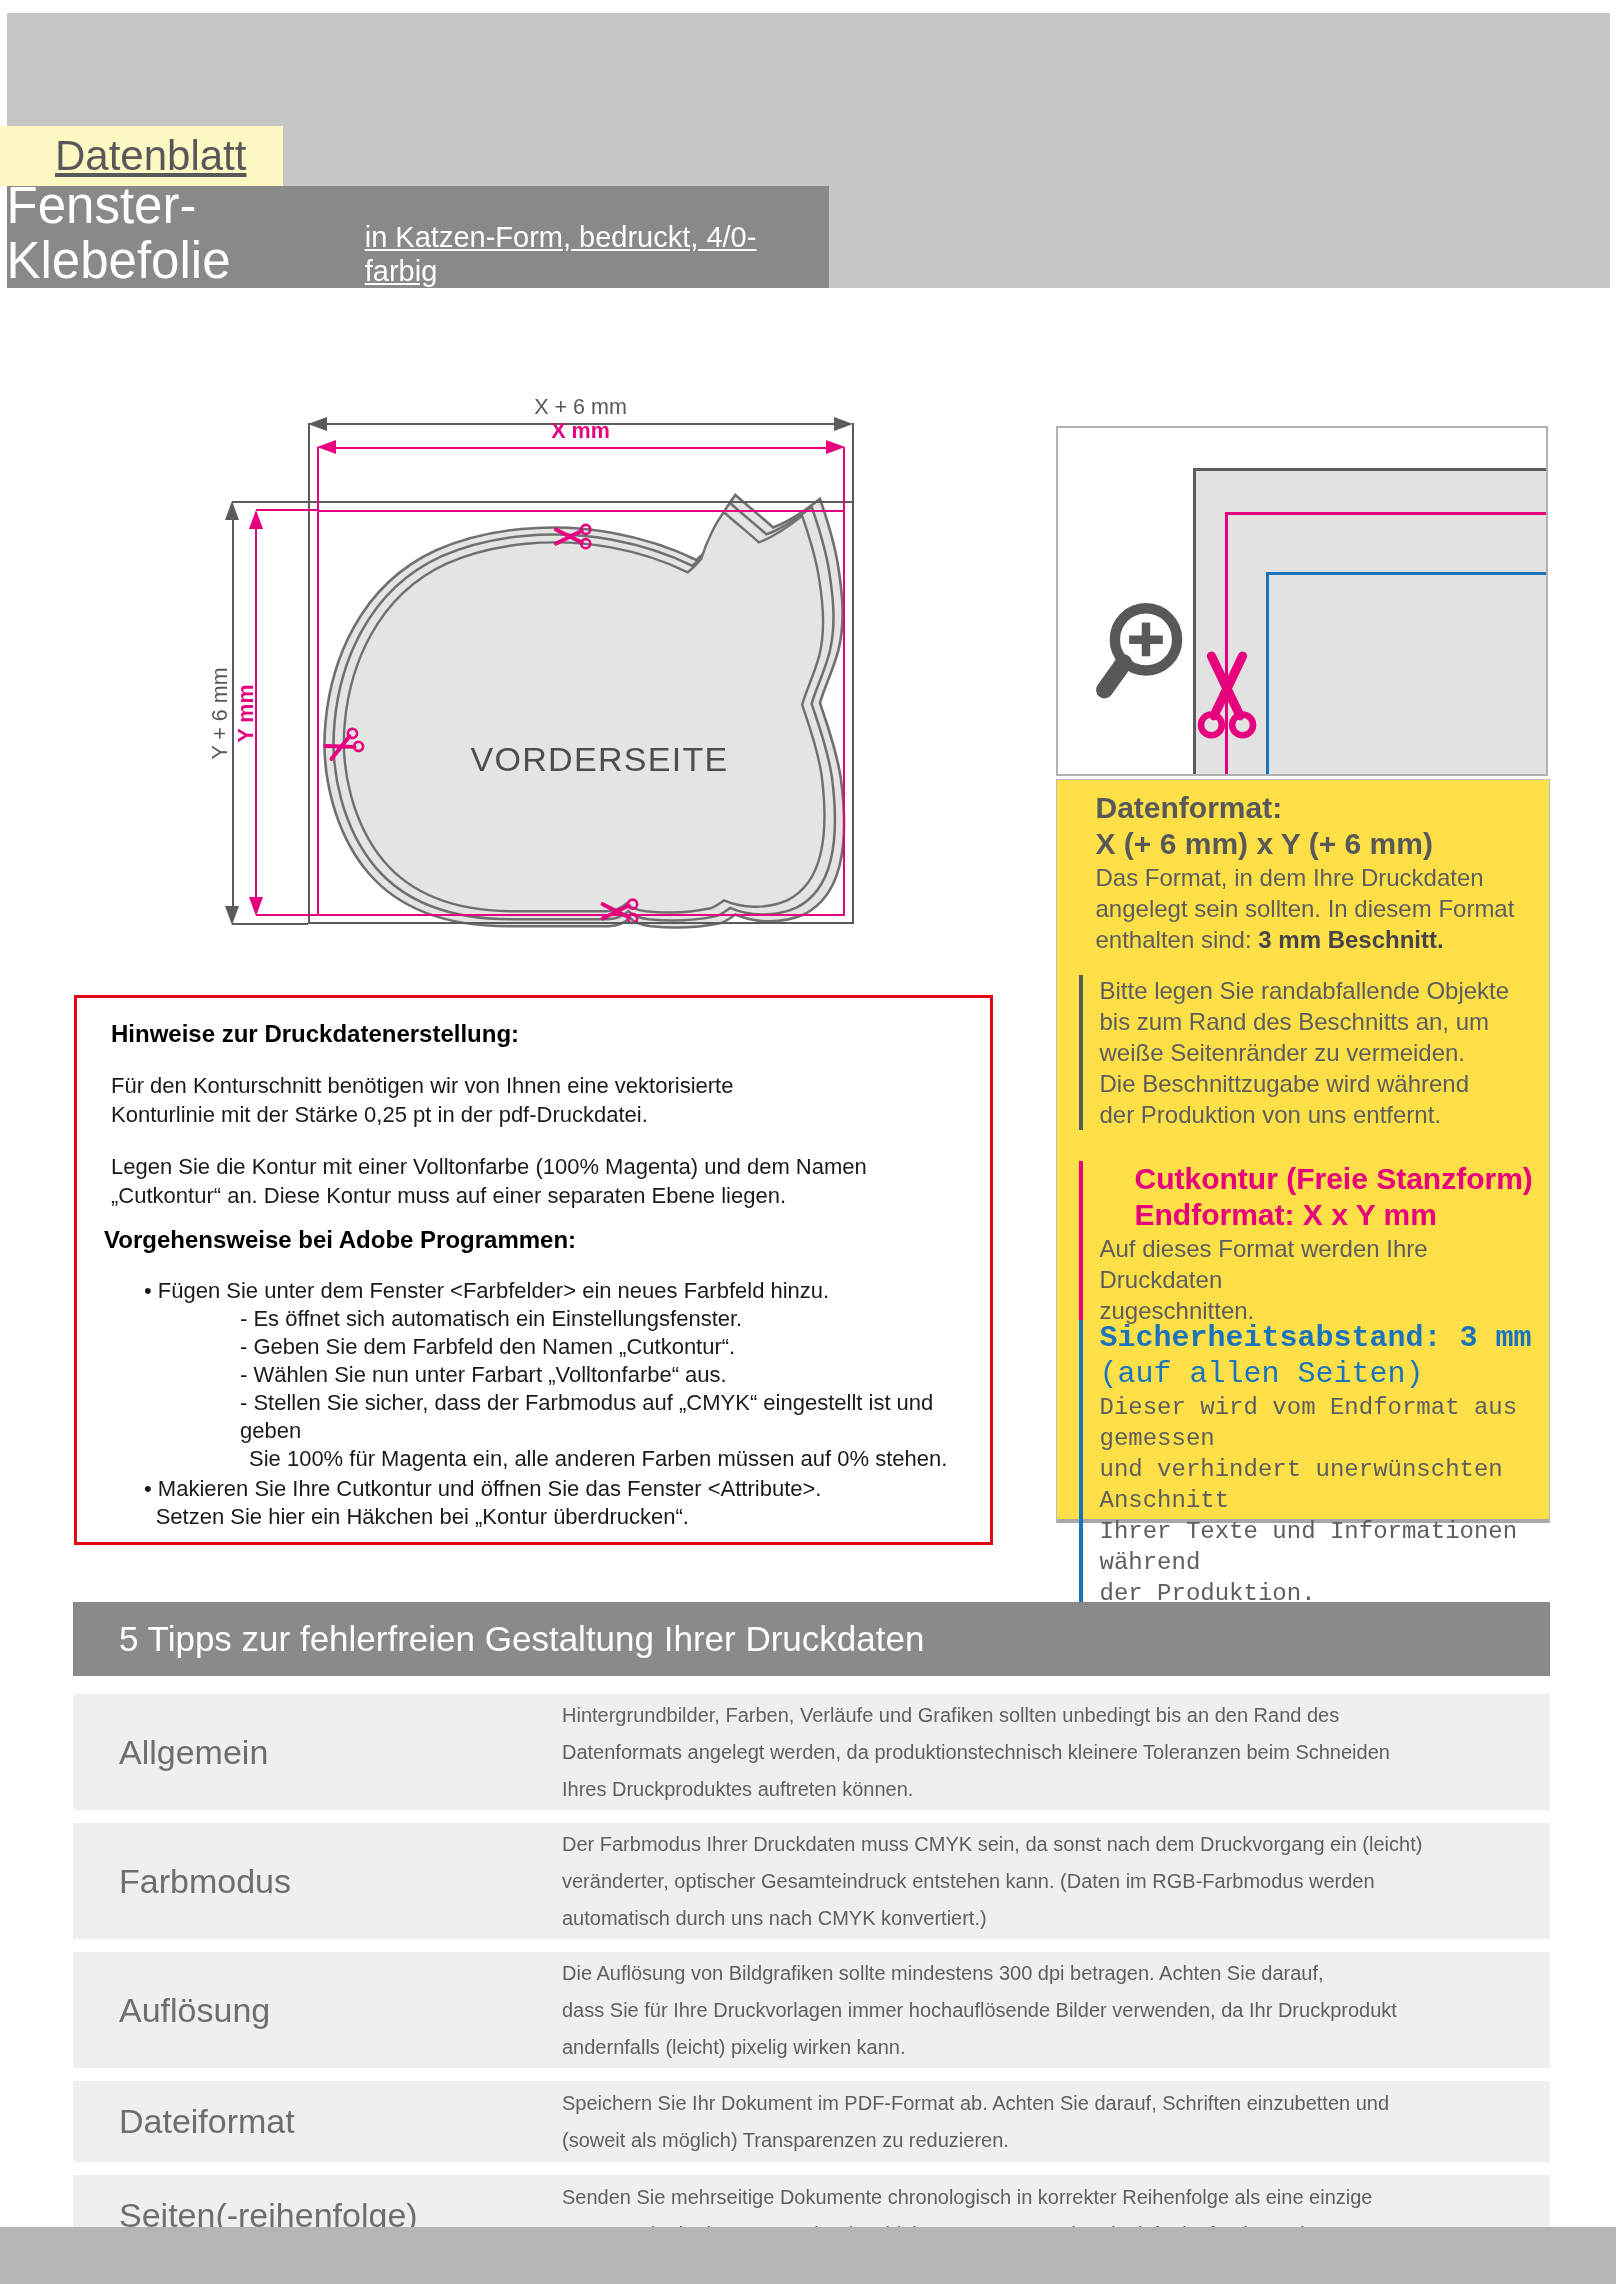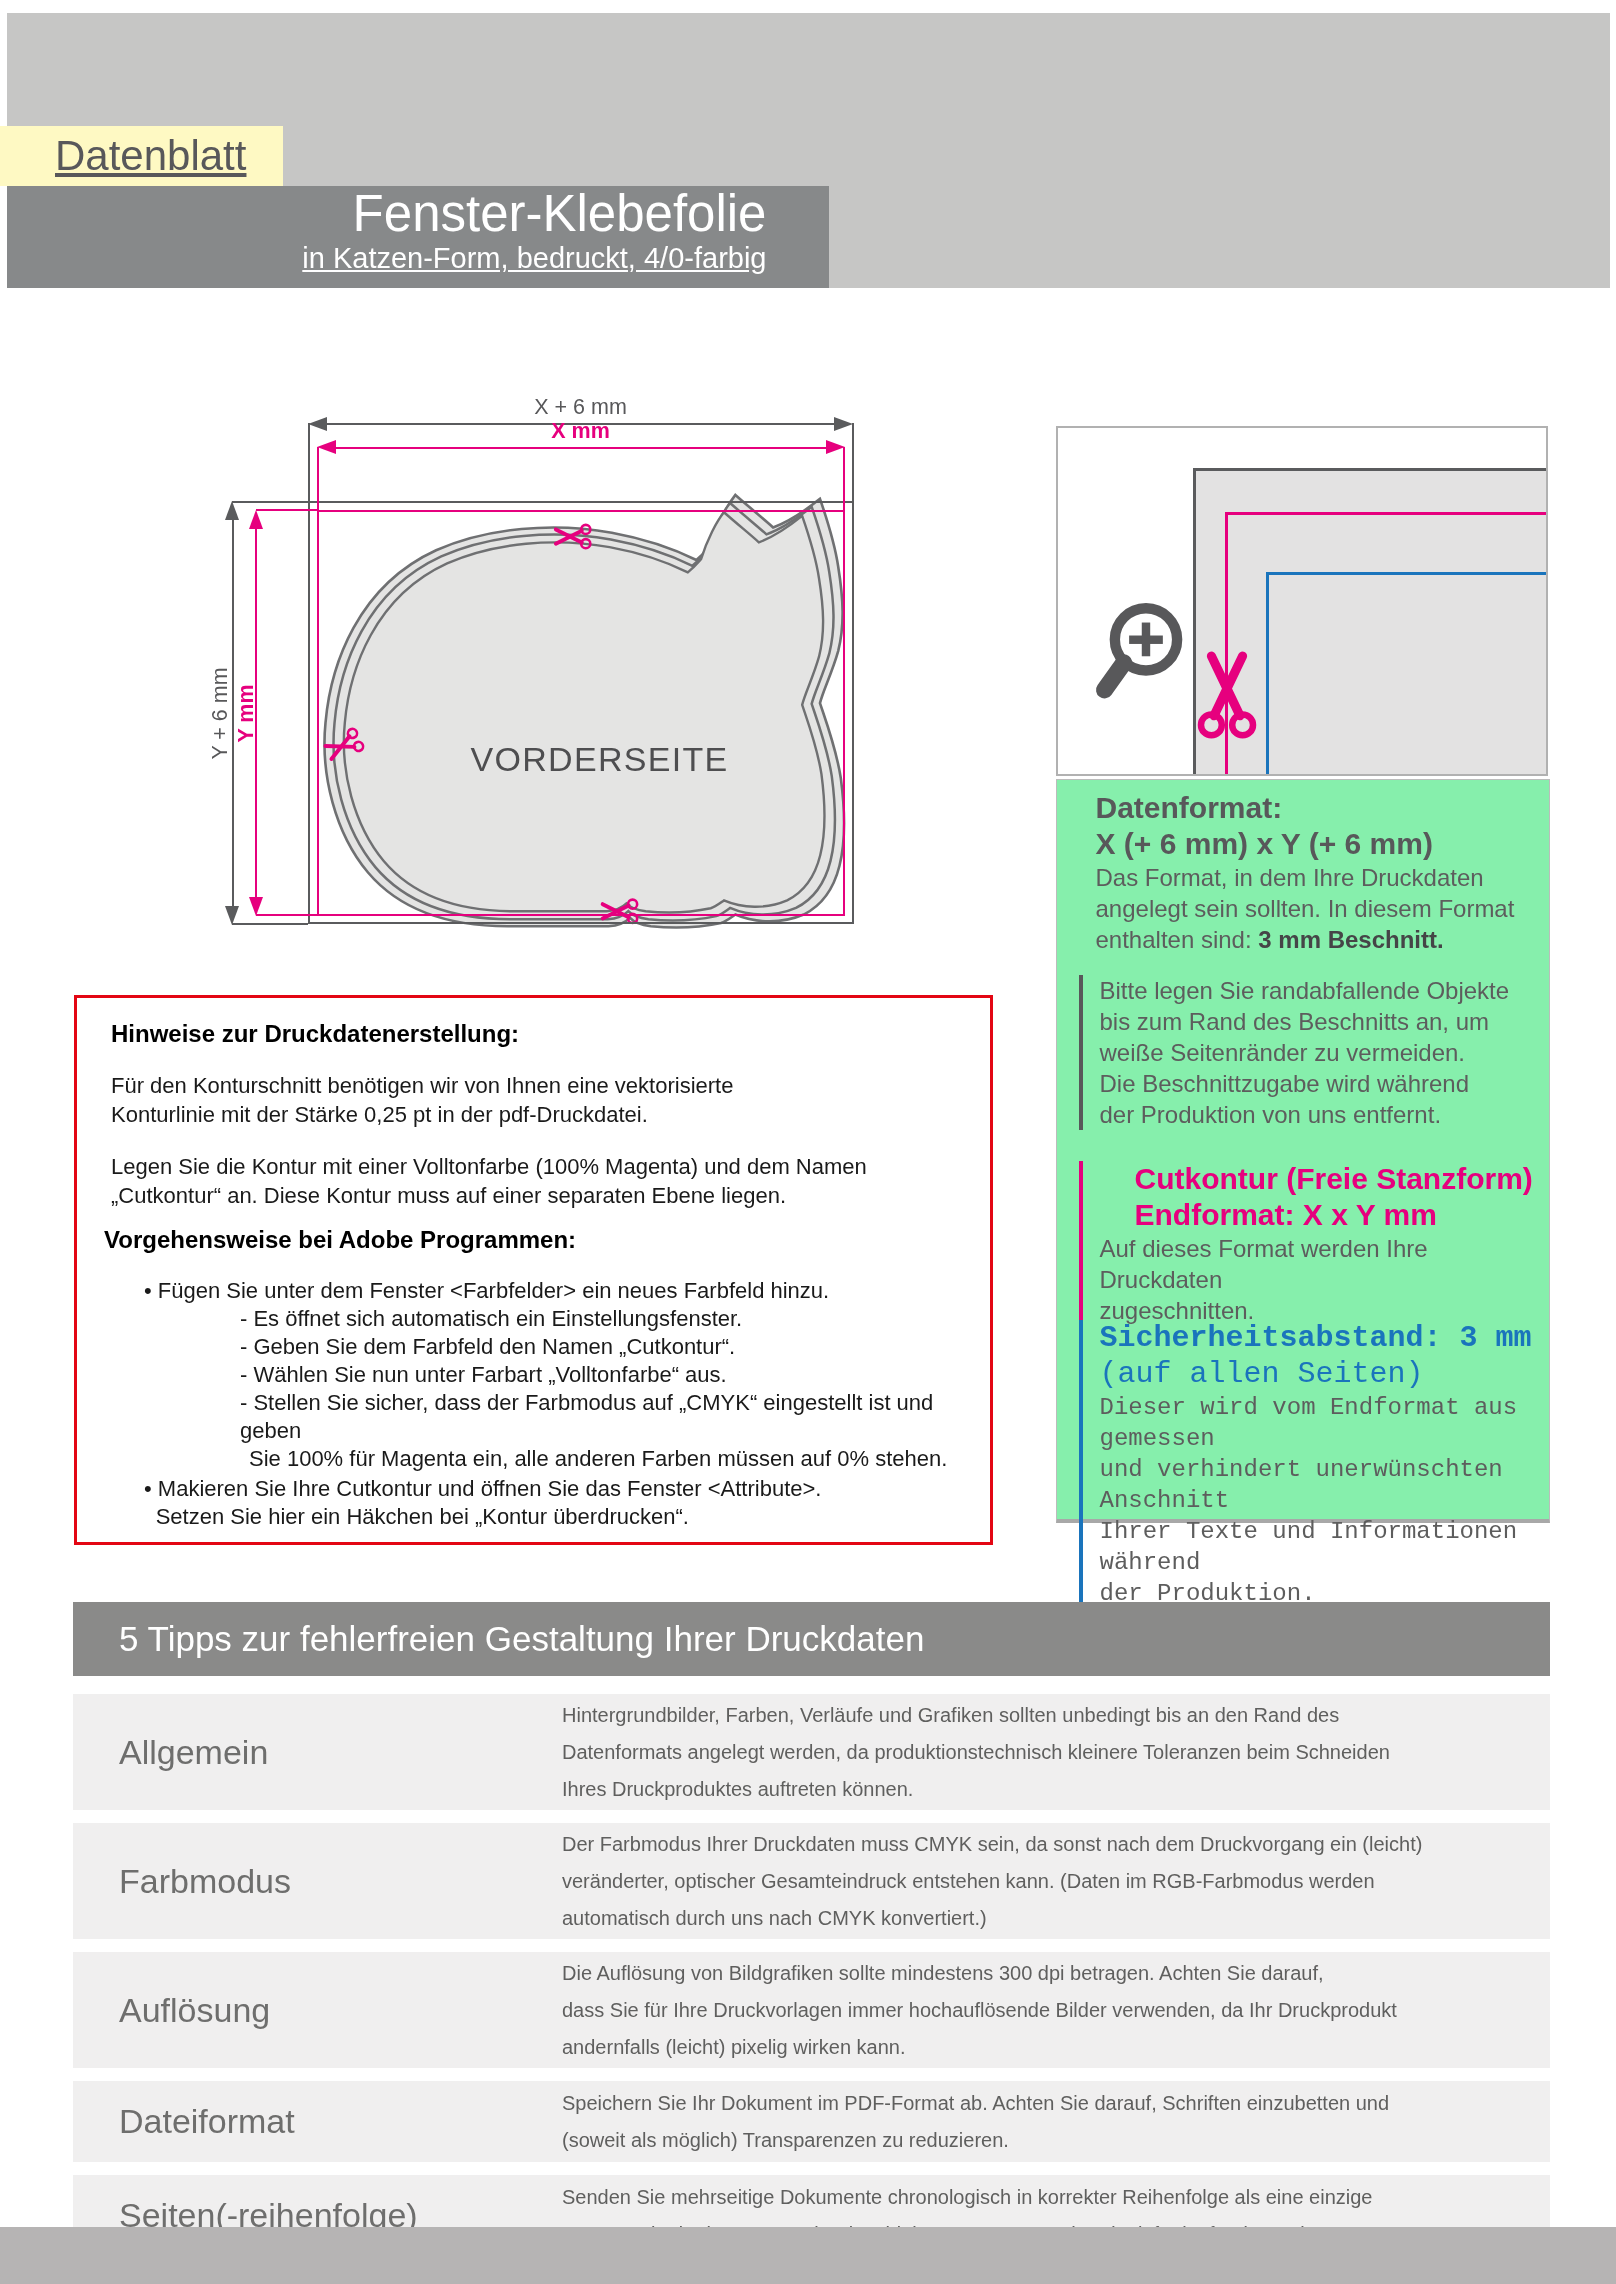--- a/index.html
+++ b/index.html
@@ -4,21 +4,21 @@
 <style>
   html,body{margin:0;padding:0;background:#fff;}
   .page{position:relative;width:1616px;height:2284px;background:#ffffff;overflow:hidden;
         font-family:"Liberation Sans",sans-serif;color:#58585a;}
   .abs{position:absolute;}
   
   .topband{position:absolute;left:6.5px;top:13px;width:1603px;height:275px;background:#c6c6c5;}
   .badge{position:absolute;left:0;top:126px;width:283px;height:60px;background:#fef9c3;text-decoration:underline;}
   .badge span{display:block;padding-left:55px;line-height:60px;font-size:42px;color:#58585a;}
   .titlebar{position:absolute;left:6.5px;top:186px;width:822px;height:102px;background:#87898a;
-            display:flex;flex-direction:column;align-items:flex-end;justify-content:flex-start;
+            display:flex;flex-direction:row;align-items:flex-end;justify-content:flex-end;
             padding-right:62px;box-sizing:border-box;color:#fff;}
   .titlebar .t1{font-size:51px;line-height:55px;}
   .titlebar .t2{font-size:29px;line-height:34px;text-decoration:underline;}
   
   .hl{position:absolute;height:2px;background:#5a5b5d;}
   .vl{position:absolute;width:2px;background:#5a5b5d;}
   .hl.m,.vl.m{background:#e6007e;}
   .tri{position:absolute;width:0;height:0;}
   .tl{border-top:7.2px solid transparent;border-bottom:7.2px solid transparent;border-right:19.5px solid #5a5b5d;}
   .tr{border-top:7.2px solid transparent;border-bottom:7.2px solid transparent;border-left:19.5px solid #5a5b5d;}
@@ -31,21 +31,21 @@
   .dimlabel{position:absolute;font-size:21.5px;text-align:center;color:#58585a;}
   .dimlabel.m{color:#e6007e;font-weight:bold;}
   .vlabel{transform:rotate(-90deg);}
   .vorderseite{position:absolute;left:404px;top:740px;width:391px;text-align:center;
                font-size:34px;letter-spacing:1.3px;color:#4e4e50;}
   
   .zoompanel{position:absolute;left:1056px;top:426px;width:492px;height:350px;background:#fff;
              border:2.6px solid #b1b1b1;box-sizing:border-box;overflow:hidden;}
   .corner{position:absolute;box-sizing:border-box;}
   
-  .infopanel{position:absolute;left:1056px;top:779px;width:494px;height:744px;background:#86efac;
+  .infopanel{position:absolute;left:1056px;top:779px;width:494px;height:744px;background:#fde047;
              border:1.3px solid #bcbcbc;border-bottom:4.6px solid #a8a8a8;box-sizing:border-box;}
   .iblock{position:absolute;left:21.5px;padding-left:17px;}
   .iblock.bar-gray{border-left:4.6px solid #58585a;}
   .iblock.bar-magenta{border-left:4.6px solid #e6007e;}
   .iblock.bar-blue{border-left:4.6px solid #1a74bc;}
   .ih{font-size:30px;font-weight:bold;line-height:36px;color:#58585a;}
   .ih.mg{color:#e6007e;margin-left:35px;} .ih.bl{color:#1a74bc;}
   .isub{font-size:30px;line-height:36px;color:#1a74bc;}
   .it{font-size:24px;line-height:31px;color:#5d5d5d;}
   

